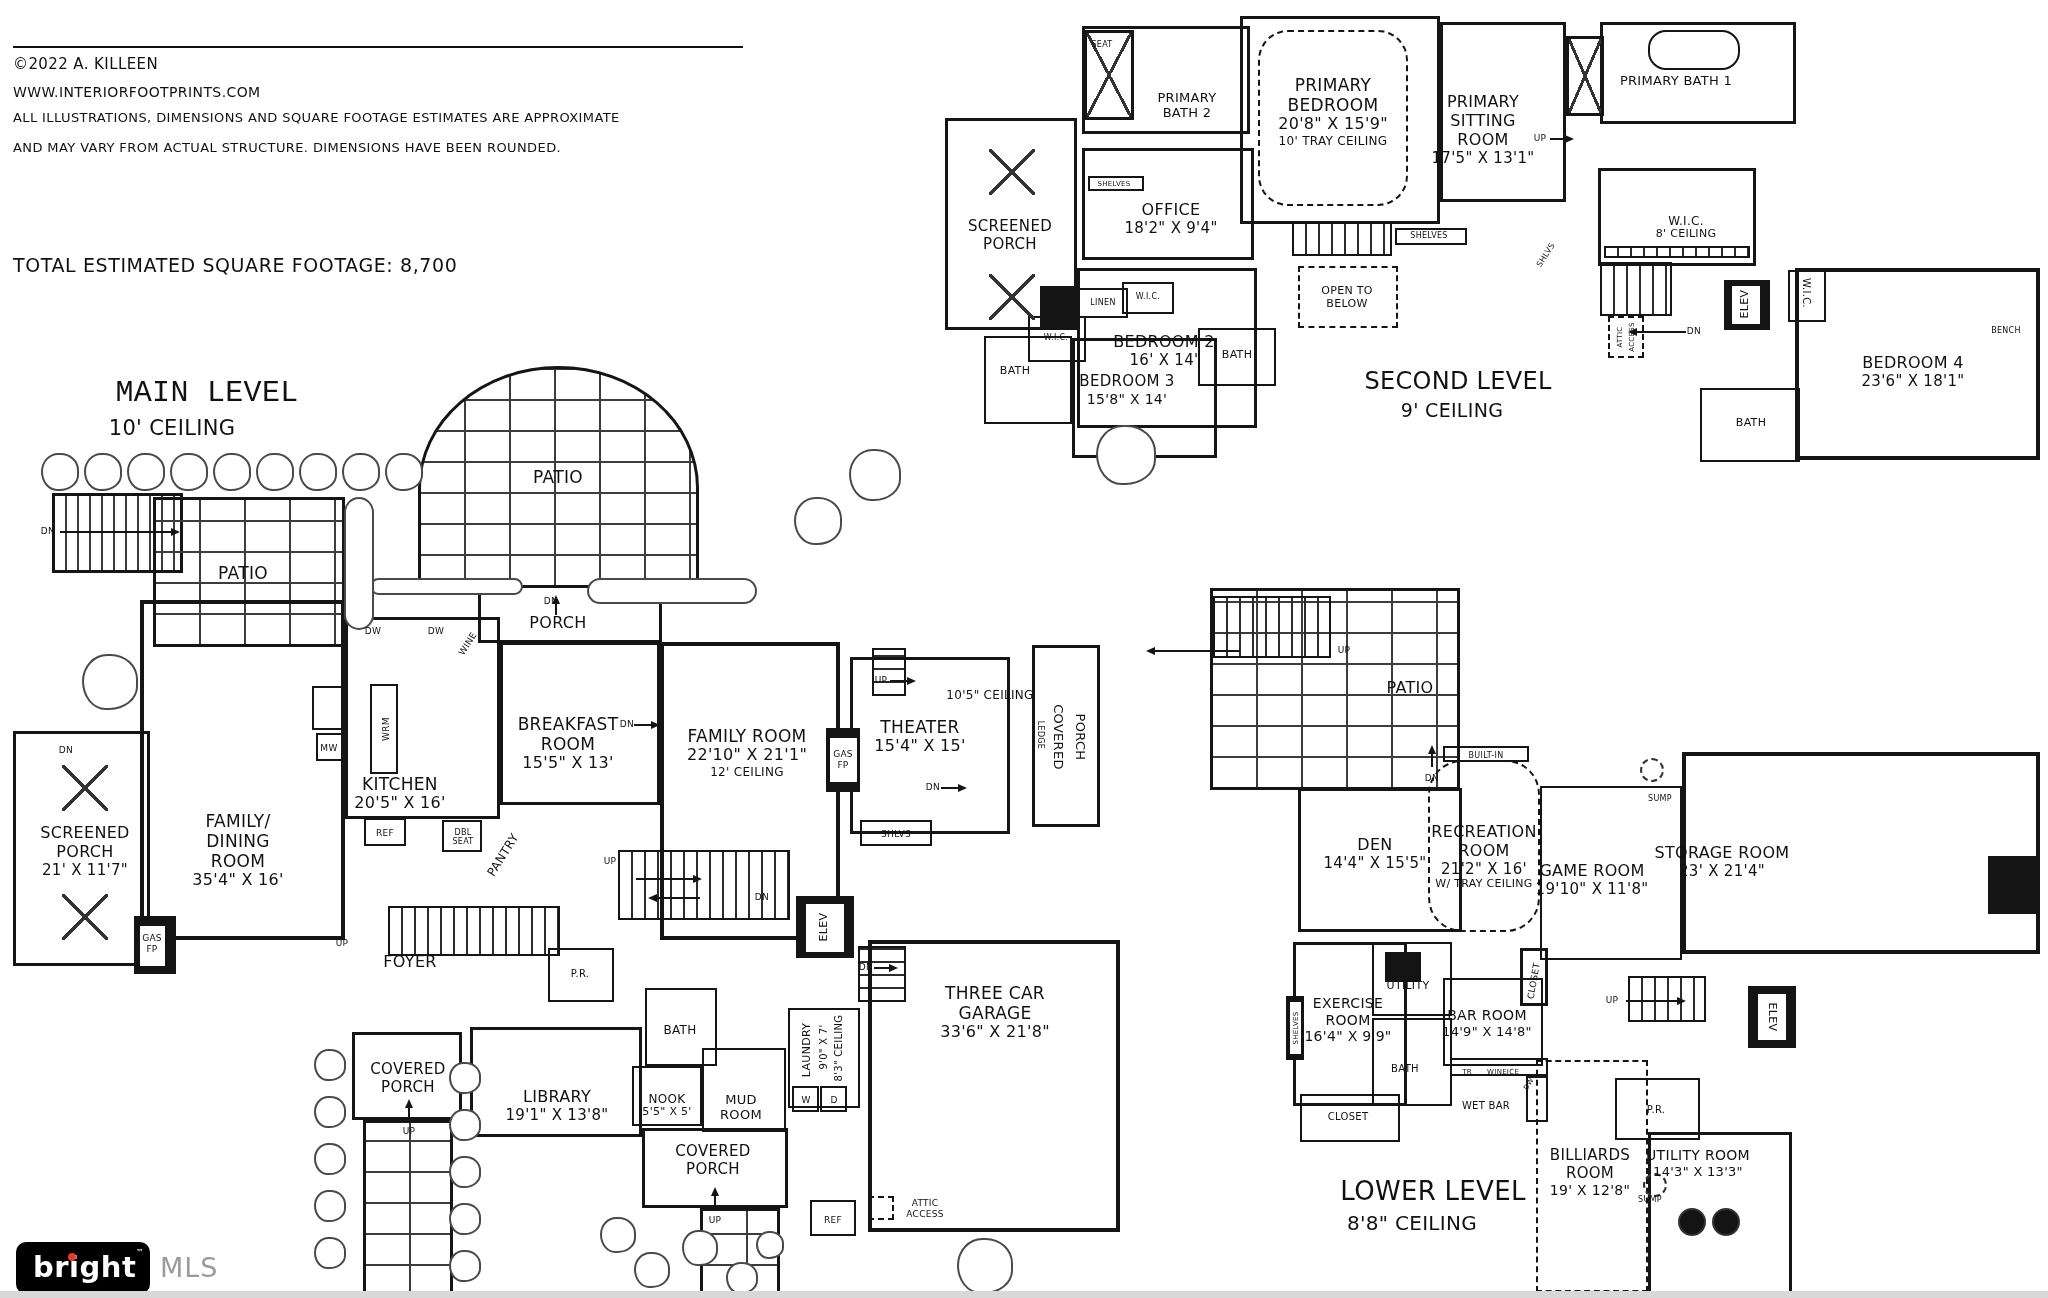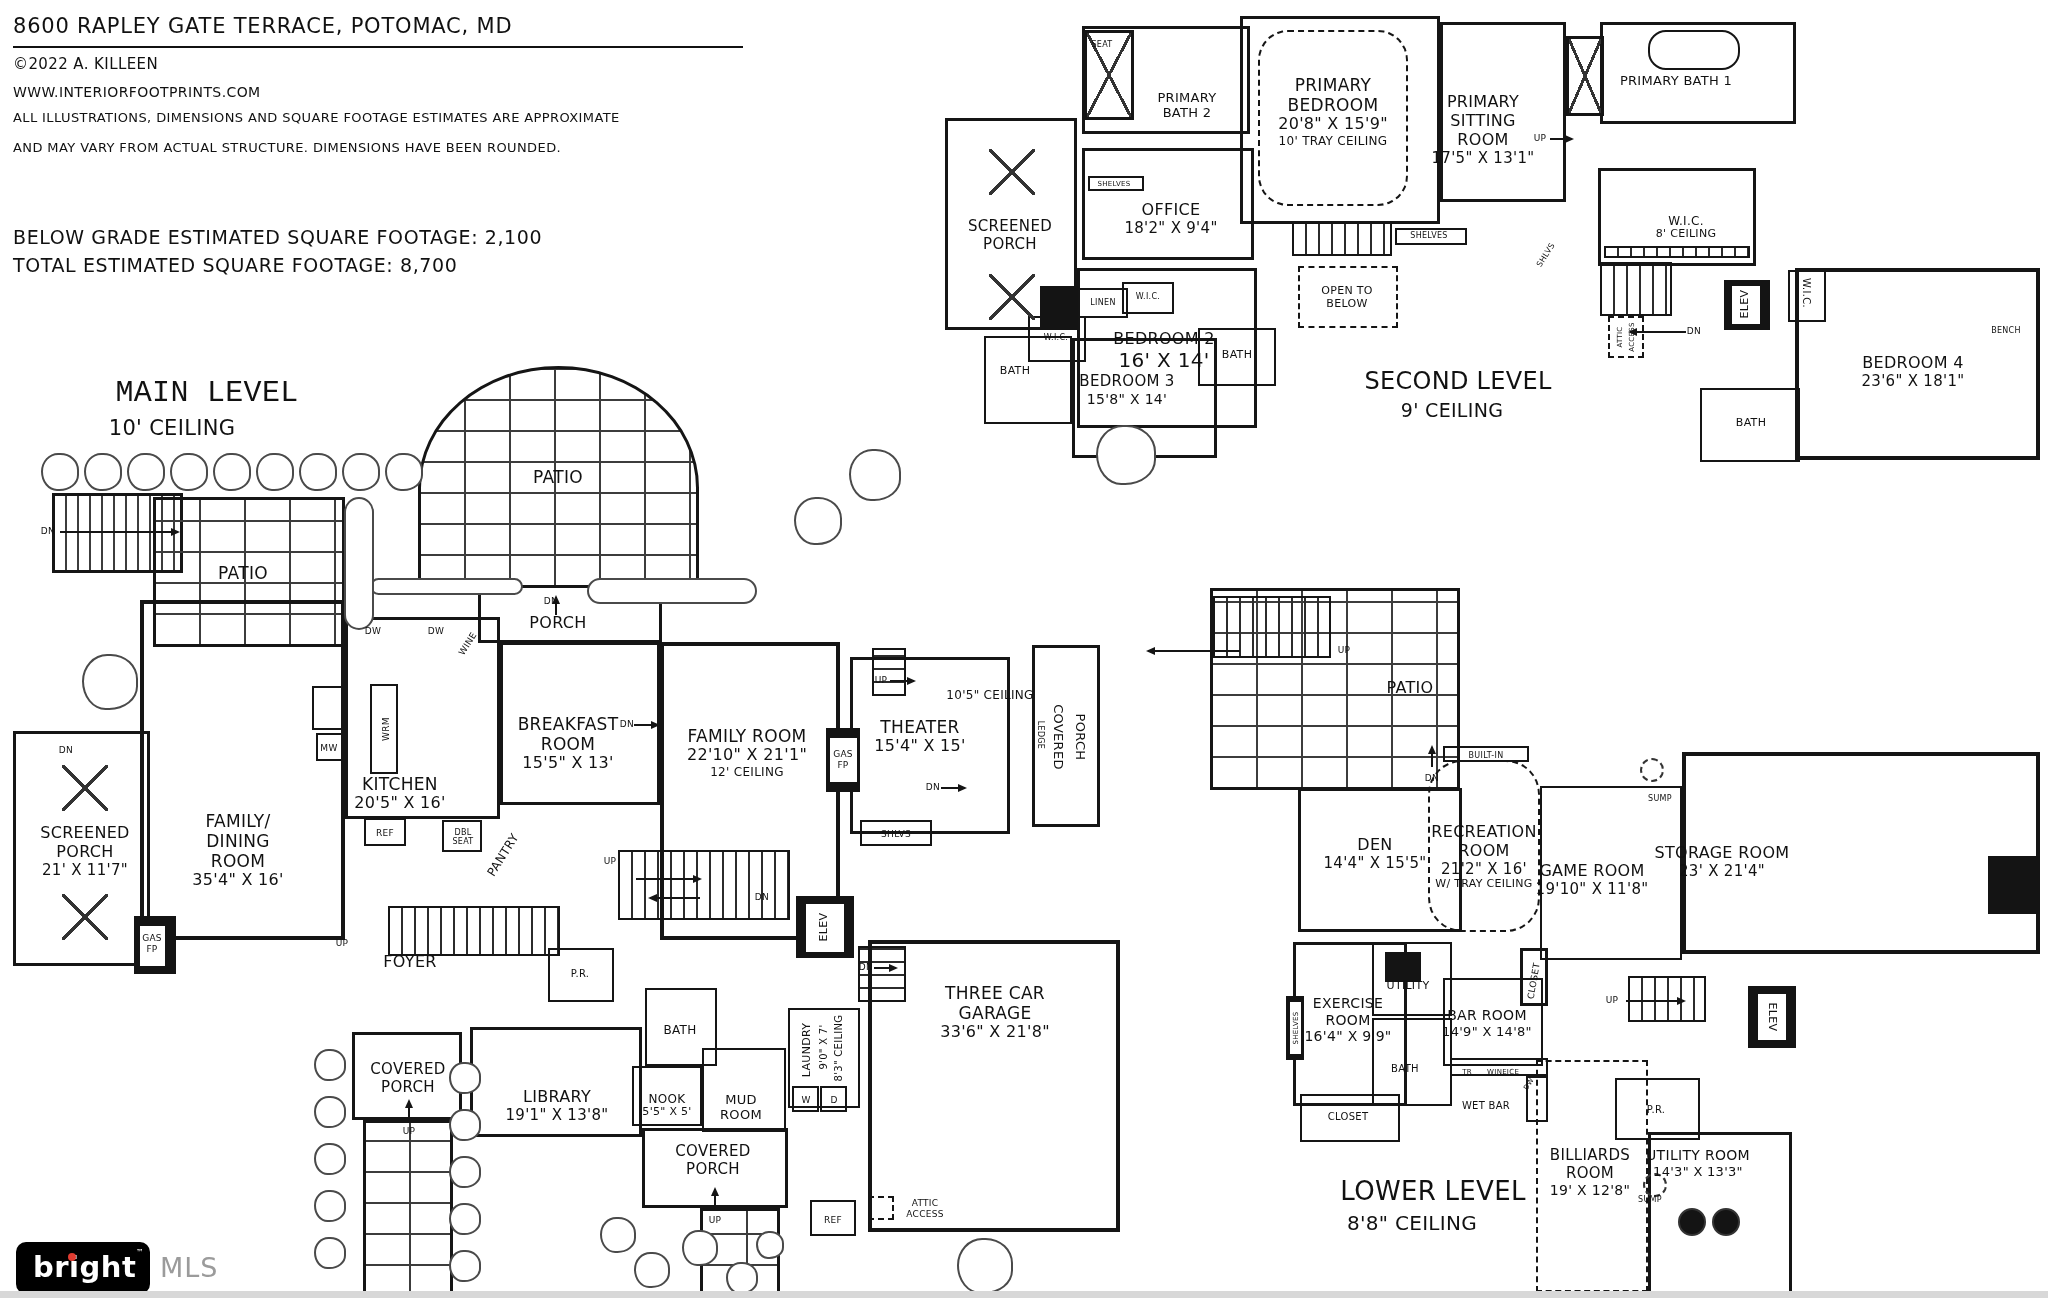--- a/index.html
+++ b/index.html
@@ -38,27 +38,25 @@
   #logo-brand{position:absolute;left:17px;top:8px;color:#fff;font-size:29px;font-weight:bold;letter-spacing:.5px;}
   #logo-tm{position:absolute;right:6px;top:6px;color:#fff;font-size:8px;}
   #logo-dot{position:absolute;left:52px;top:11px;width:8px;height:8px;background:#e03c31;border-radius:50%;}
   #logo-mls{position:absolute;left:160px;top:1252px;color:#9b9b9b;font-size:27px;letter-spacing:1px;}
   #bottom-strip{position:absolute;left:0;top:1291px;width:2048px;height:7px;background:#d8d8d8;}
 </style>
 </head>
 <body>
 
 <div id="sheet">
-  <div class="hdr" style="left:13px;top:14px;font-size:21px;letter-spacing:.8px;">8600 RAPLEY GATE TERRACE, POTOMAC, MD</div>
   <div class="rule" style="left:13px;top:46px;width:730px;height:2px;"></div>
   <div class="hdr" style="left:13px;top:55px;font-size:15px;">©2022 A. KILLEEN</div>
   <div class="hdr" style="left:13px;top:84px;font-size:14px;">WWW.INTERIORFOOTPRINTS.COM</div>
   <div class="hdr" style="left:13px;top:110px;font-size:13px;">ALL ILLUSTRATIONS, DIMENSIONS AND SQUARE FOOTAGE ESTIMATES ARE APPROXIMATE</div>
   <div class="hdr" style="left:13px;top:140px;font-size:13px;">AND MAY VARY FROM ACTUAL STRUCTURE. DIMENSIONS HAVE BEEN ROUNDED.</div>
-  <div class="hdr" style="left:13px;top:226px;font-size:19px;letter-spacing:.6px;">BELOW GRADE ESTIMATED SQUARE FOOTAGE: 2,100</div>
   <div class="hdr" style="left:13px;top:254px;font-size:19px;letter-spacing:.6px;">TOTAL ESTIMATED SQUARE FOOTAGE: 8,700</div>
 
   <div id="canvas">
       <div class="deck" style="left: 52px; top: 493px; width: 131px; height: 80px;"></div>
       <div class="pave" style="left: 153px; top: 497px; width: 192px; height: 150px;"></div>
       <div class="pave" style="left: 418px; top: 366px; width: 281px; height: 222px; border-radius: 150px 150px 0px 0px / 130px 130px 0px 0px;"></div>
       <div class="pave" style="left: 363px; top: 1120px; width: 90px; height: 178px;"></div>
       <div class="pave" style="left: 700px; top: 1208px; width: 80px; height: 90px;"></div>
       <div class="pave" style="left: 1210px; top: 588px; width: 250px; height: 202px;"></div>
       <div class="stairsH" style="left: 388px; top: 906px; width: 172px; height: 50px;"></div>
@@ -436,21 +434,21 @@
         <div class="ln" style="font-size: 7px;">SHELVES</div>
       </div>
       <div class="lbl" style="left: 1429px; top: 236px; transform: translate(-50%, -50%);">
         <div class="ln" style="font-size: 8px;">SHELVES</div>
       </div>
       <div class="lbl" style="left: 1546px; top: 255px; transform: translate(-50%, -50%) rotate(-58deg);">
         <div class="ln" style="font-size: 8px;">SHLVS</div>
       </div>
       <div class="lbl" style="left: 1164px; top: 351px; transform: translate(-50%, -50%);">
         <div class="ln" style="font-size: 16px;">BEDROOM 2</div>
-        <div class="ln" style="font-size: 20px;">16' X 14'</div>
+        <div class="ln" style="font-size: 15px;">16' X 14'</div>
       </div>
       <div class="lbl" style="left: 1686px; top: 228px; transform: translate(-50%, -50%);">
         <div class="ln" style="font-size: 12px;">W.I.C.</div>
         <div class="ln" style="font-size: 11px;">8' CEILING</div>
       </div>
       <div class="lbl" style="left: 1745px; top: 304px; transform: translate(-50%, -50%) rotate(-90deg);">
         <div class="ln" style="font-size: 11px;">ELEV</div>
       </div>
       <div class="lbl" style="left: 1806px; top: 293px; transform: translate(-50%, -50%) rotate(90deg);">
         <div class="ln" style="font-size: 10px;">W.I.C.</div>

